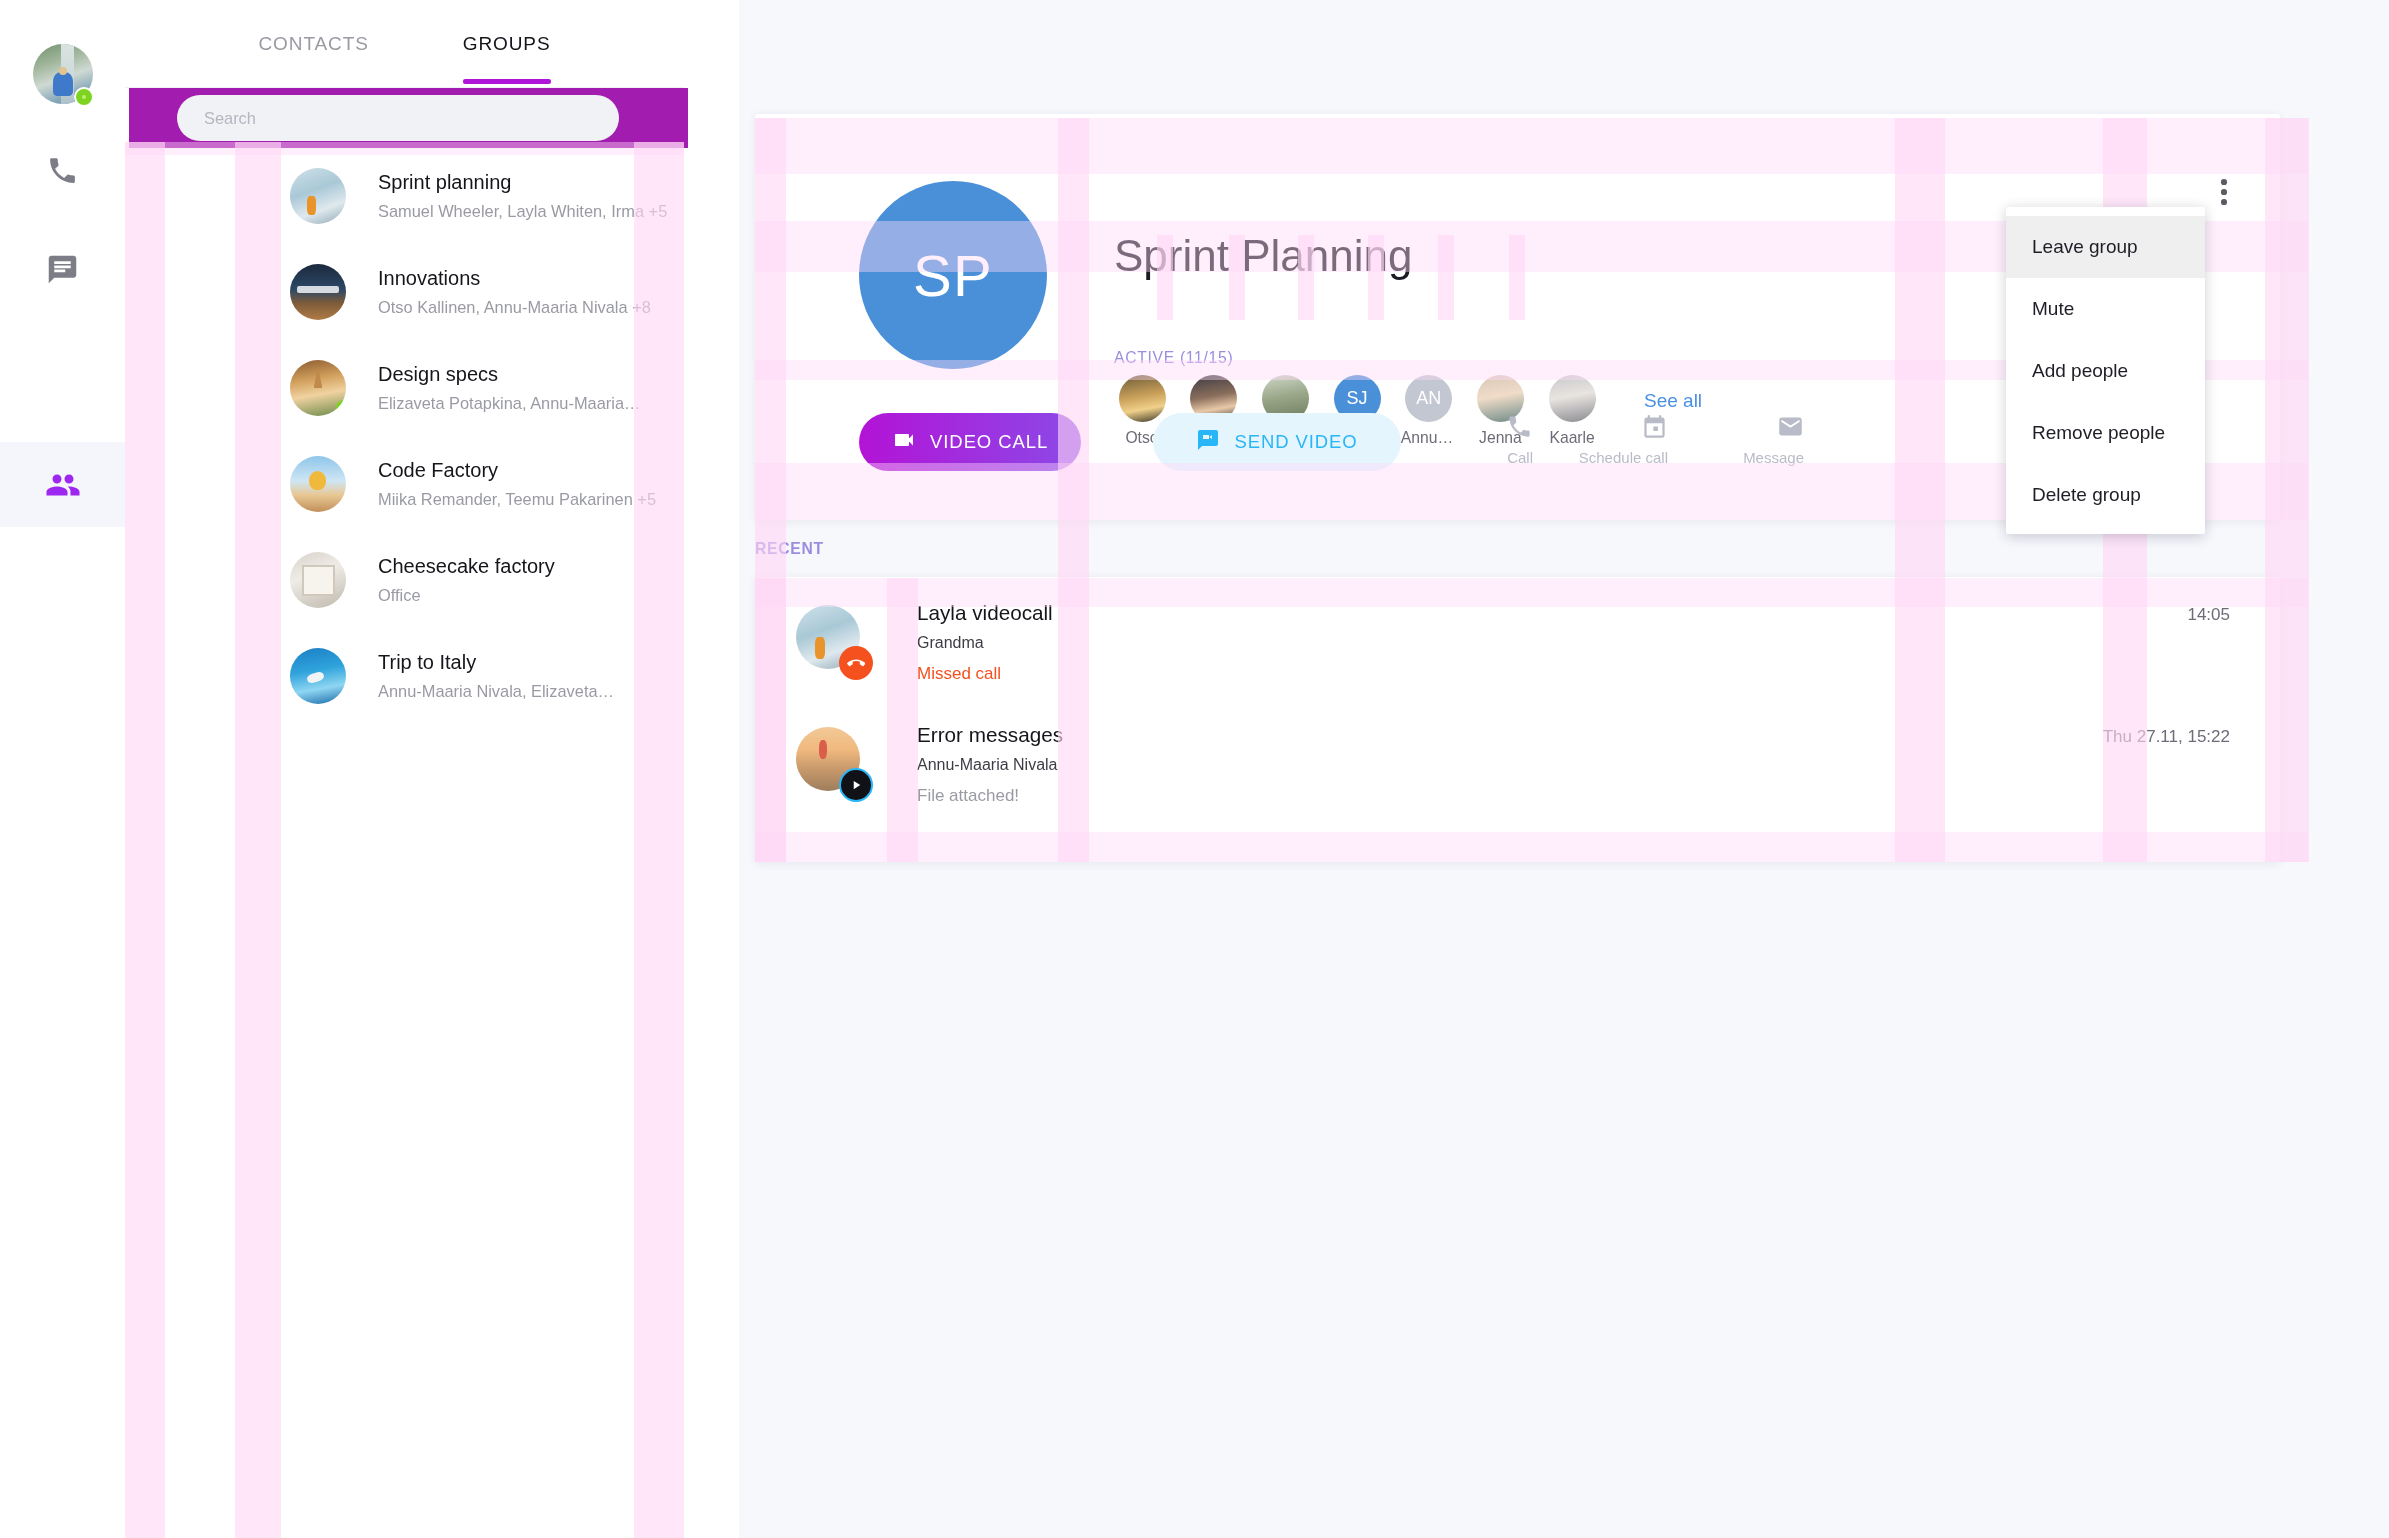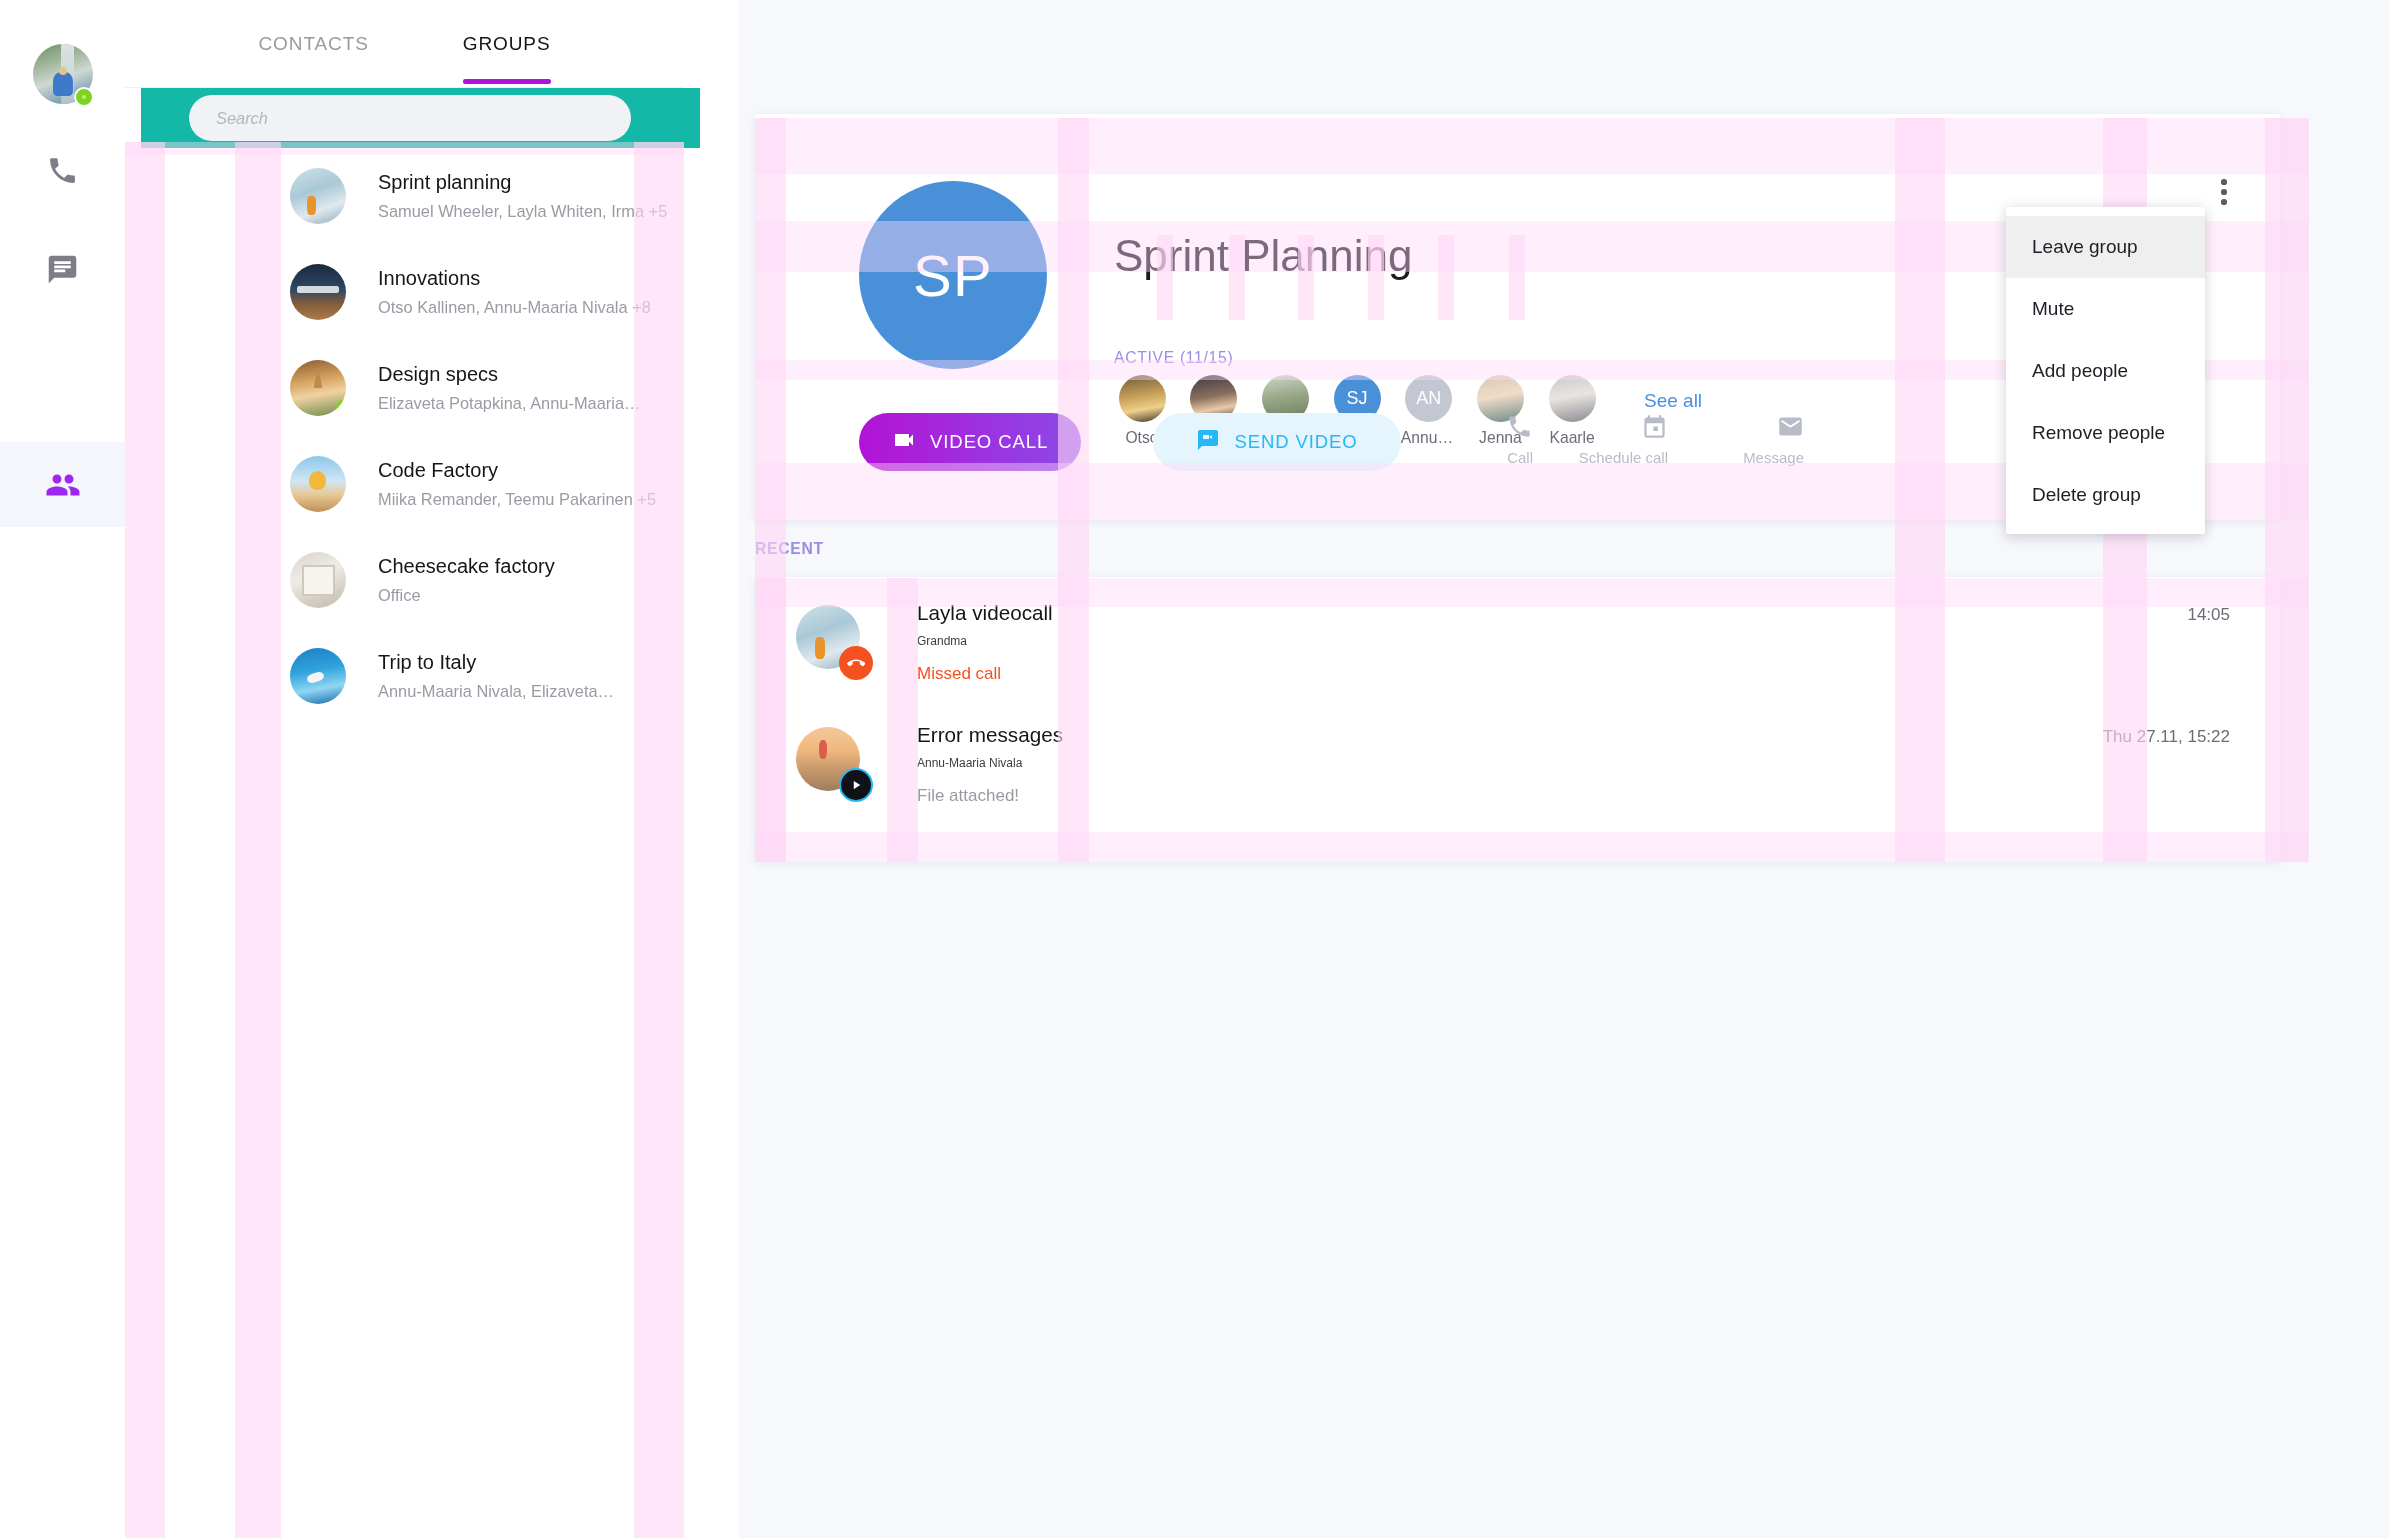--- a/index.html
+++ b/index.html
@@ -69,23 +69,22 @@
   .tab {
     position: relative; font-size: 19px; letter-spacing: 0.9px;
     color: #9a9aa2; cursor: pointer; padding-bottom: 28.5px;
   }
   .tab.active { color: #14141a; }
   .tab.active::after {
     content: ""; position: absolute; left: 0; right: 0; bottom: 0;
     height: 4.3px; background: #b014d8; border-radius: 2.1px;
   }
   .search-zone {
-    position: absolute; left: 16px; top: 88px; width: 559px; height: 60px;
-    background: #14b8a6;
-    font-style: italic;
+    position: absolute; left: 4px; top: 88px; width: 559px; height: 60px;
+    background: #a21caf;
   }
   .search-box {
     position: absolute; left: 48px; top: 7.1px; width: 442px; height: 46px;
     background: #f1f2f6; border-radius: 23px;
     display: flex; align-items: center; padding-left: 27px;
   }
   .search-box span { font-size: 16.4px; color: #b4b6c0; }
   .list { position: absolute; left: 0; top: 148px; width: 559px; }
   .list-row {
     position: relative; height: 96px; display: flex; align-items: center;
@@ -206,21 +205,21 @@
     position: absolute; left: 41px; top: 17px; width: 64px; height: 64px;
     border-radius: 50%; overflow: hidden;
   }
   .rec-badge {
     position: absolute; left: 84px; top: 58px; width: 34px; height: 34px;
     border-radius: 50%; display: flex; align-items: center; justify-content: center;
   }
   .badge-missed { background: #f4511e; }
   .badge-play { background: #111118; border: 2.8px solid #29b6f6; }
   .rec-title { position: absolute; left: 162px; top: 13px; font-size: 20.7px; color: #15151b; }
-  .rec-sub   { position: absolute; left: 162px; top: 46px; font-size: 12px; color: #3d3d46; }
+  .rec-sub   { position: absolute; left: 162px; top: 46px; font-size: 16px; color: #3d3d46; }
   .rec-meta  { position: absolute; left: 162px; top: 76px; font-size: 17px; color: #9a9aa4; }
   .rec-meta.missed { color: #f4511e; }
   .rec-time  { position: absolute; right: 50px; font-size: 17px; color: #6c6c78; }
 
   
   .menu {
     position: absolute; left: 1322px; top: 207px; width: 199px;
     background: #ffffff; border-radius: 2.8px;
     box-shadow: 0 2.1px 13px rgba(20,20,50,.20);
     padding: 8.5px 0; z-index: 40;

